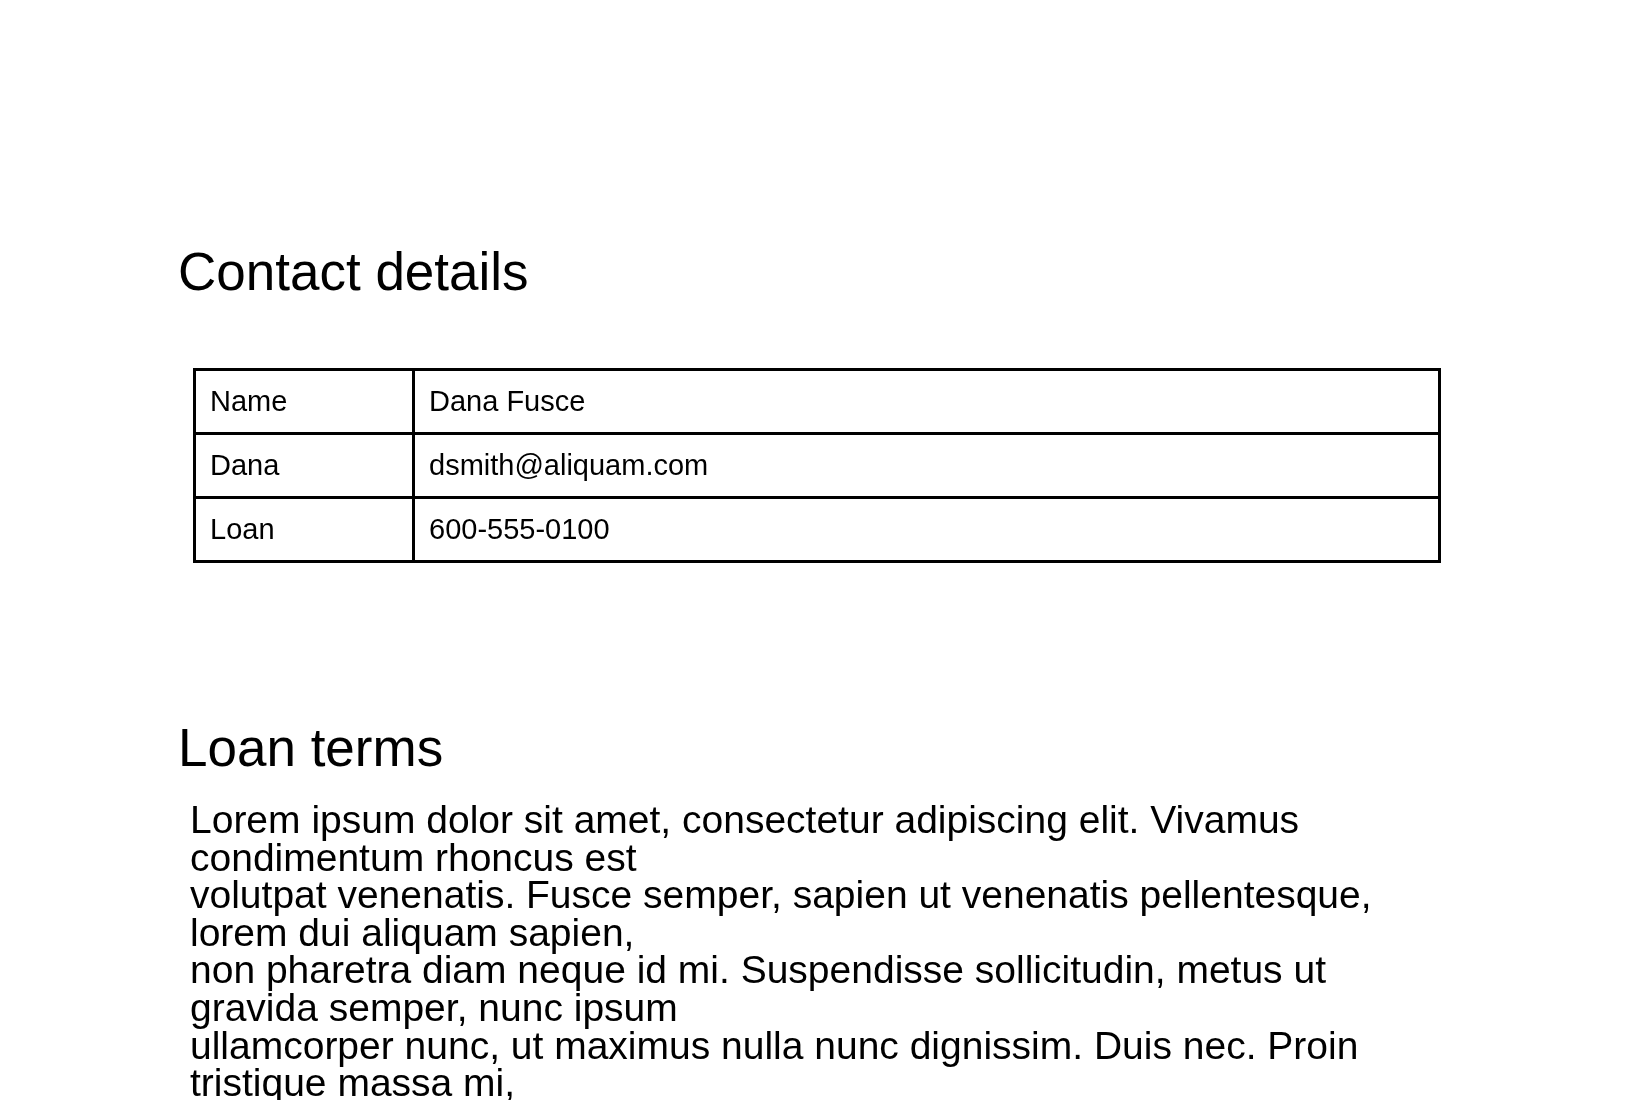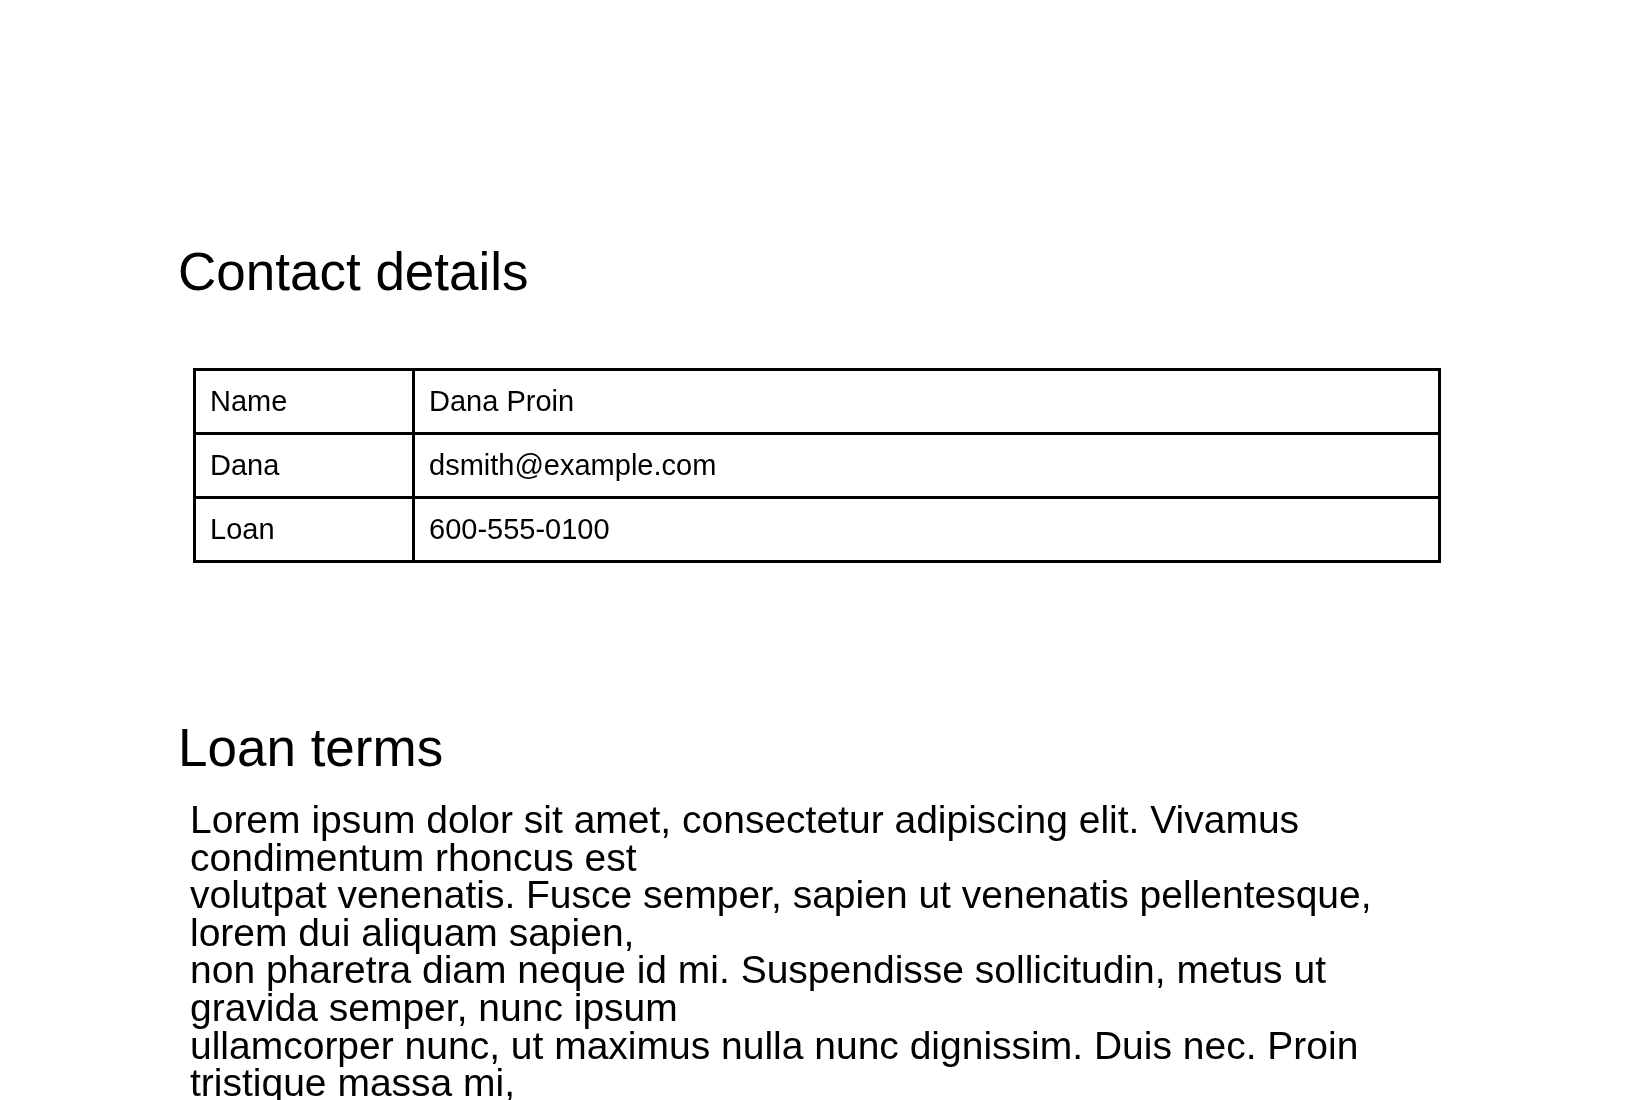--- a/index.html
+++ b/index.html
@@ -60,25 +60,25 @@
 <body>
 
 <div class="page">
 
   <h1 class="doc-heading heading-contact">Contact details</h1>
 
   <table class="contact-table">
     <tbody>
       <tr>
         <td class="label-cell">Name</td>
-        <td class="value-cell">Dana Proin</td>
+        <td class="value-cell">Dana Fusce</td>
       </tr>
       <tr>
         <td class="label-cell">Dana</td>
-        <td class="value-cell">dsmith@example.com</td>
+        <td class="value-cell">dsmith@aliquam.com</td>
       </tr>
       <tr>
         <td class="label-cell">Loan</td>
         <td class="value-cell">600-555-0100</td>
       </tr>
     </tbody>
   </table>
 
   <h1 class="doc-heading heading-loan">Loan terms</h1>
 

